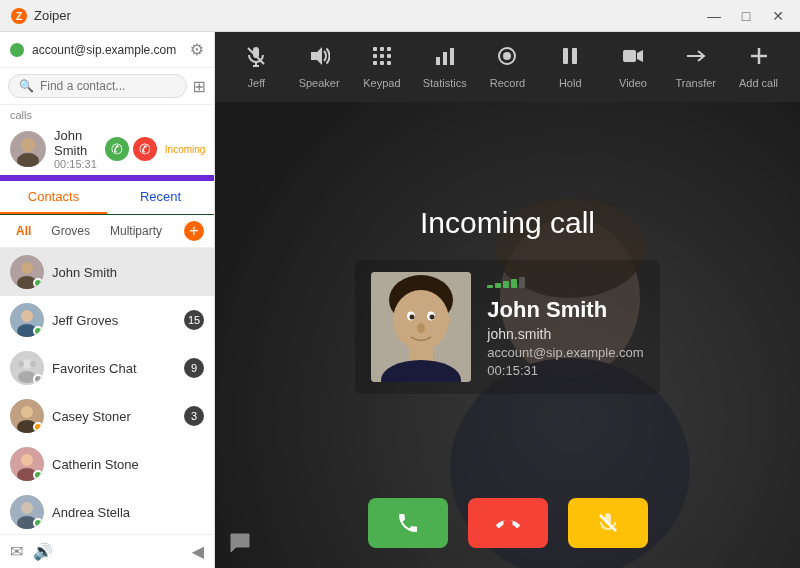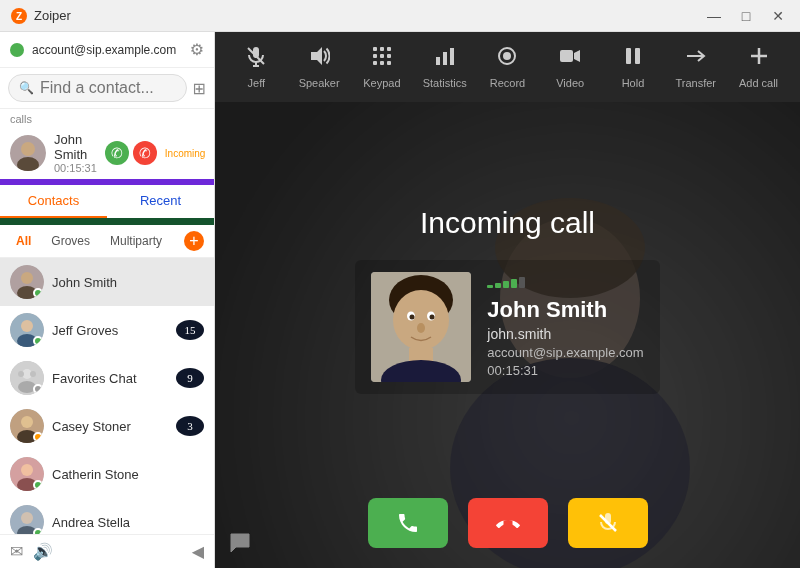--- a/index.html
+++ b/index.html
@@ -56,21 +56,21 @@
       display: flex;
       align-items: center;
       flex: 1;
       background: #f5f5f5;
       border: 1px solid #ddd;
       border-radius: 14px;
       padding: 4px 10px;
       gap: 6px;
     }
     .search-icon { color: #999; font-size: 12px; }
-    .search-input { border: none; background: transparent; outline: none; font-size: 16px; color: #555; width: 100%; }
+    .search-input { border: none; background: transparent; outline: none; font-size: 12px; color: #555; width: 100%; }
     .apps-icon { color: #888; font-size: 16px; cursor: pointer; }
 
     
     .calls-section { border-bottom: 6px solid #6d28d9; }
     .calls-label { font-size: 11px; color: #888; padding: 4px 10px 2px; text-transform: lowercase; }
     .call-item {
       display: flex;
       align-items: center;
       padding: 5px 10px;
       gap: 8px;
@@ -82,21 +82,21 @@
     .call-time { font-size: 11px; color: #888; }
     .call-actions { display: flex; gap: 4px; }
     .call-action-btn { width: 24px; height: 24px; border-radius: 50%; display: flex; align-items: center; justify-content: center; font-size: 14px; }
     .call-action-accept { background: #4caf50; color: #fff; }
     .call-action-decline { background: #f44336; color: #fff; }
     .call-status { font-size: 10px; color: #ff9800; text-align: right; }
 
     
     .tabs-row {
       display: flex;
-      border-bottom: 7px solid #14532d;
+      border-bottom: 1px solid #14532d;
     }
     .tab {
       flex: 1;
       text-align: center;
       padding: 8px;
       font-size: 13px;
       cursor: pointer;
       color: #1d4ed8;
     }
     .tab.active {
@@ -139,28 +139,27 @@
       bottom: 1px; right: 1px;
       width: 10px; height: 10px;
       border-radius: 50%;
       border: 2px solid #fff;
     }
     .status-green { background: #4caf50; }
     .status-orange { background: #ff9800; }
     .status-gray { background: #9e9e9e; }
     .contact-name { flex: 1; font-size: 13px; color: #333; }
     .contact-badge {
-      width: 28px; height: 20px;
+      width: 20px; height: 20px;
       border-radius: 50%;
-      background: #0f172a;
+      background: #404040;
       color: #fff;
       font-size: 11px;
       display: flex; align-items: center; justify-content: center;
       flex-shrink: 0;
-      font-family: Liberation Serif, serif;
     }
 
     
     .sidebar-bottom {
       height: 34px;
       border-top: 1px solid #eee;
       display: flex;
       align-items: center;
       padding: 0 10px;
       gap: 10px;
@@ -532,36 +531,36 @@
           <svg width="22" height="22" viewBox="0 0 22 22" fill="none">
             <circle cx="11" cy="11" r="8" stroke="#ccc" stroke-width="2"></circle>
             <circle cx="11" cy="11" r="4" fill="#ccc"></circle>
           </svg>
         </span>
         <span class="tool-label">Record</span>
       </div>
 
       <div class="tool-btn">
         <span class="tool-icon">
+          <svg width="22" height="22" viewBox="0 0 22 22" fill="#ccc">
+            <rect x="4" y="3" width="5" height="16" rx="1"></rect>
+            <rect x="13" y="3" width="5" height="16" rx="1"></rect>
+          </svg>
+        </span>
+        <span class="tool-label">Hold</span>
+      </div>
+
+      <div class="tool-btn">
+        <span class="tool-icon">
           <svg width="22" height="22" viewBox="0 0 22 22" fill="none">
             <rect x="1" y="5" width="13" height="12" rx="2" fill="#ccc"></rect>
             <polygon points="15,8 21,5 21,17 15,14" fill="#ccc"></polygon>
           </svg>
         </span>
         <span class="tool-label">Video</span>
-      </div>
-
-      <div class="tool-btn">
-        <span class="tool-icon">
-          <svg width="22" height="22" viewBox="0 0 22 22" fill="#ccc">
-            <rect x="4" y="3" width="5" height="16" rx="1"></rect>
-            <rect x="13" y="3" width="5" height="16" rx="1"></rect>
-          </svg>
-        </span>
-        <span class="tool-label">Hold</span>
       </div>
 
       <div class="tool-btn">
         <span class="tool-icon">
           <svg width="22" height="22" viewBox="0 0 22 22" fill="none">
             <line x1="2" y1="11" x2="18" y2="11" stroke="#ccc" stroke-width="2"></line>
             <polyline points="13,6 19,11 13,16" stroke="#ccc" stroke-width="2" fill="none"></polyline>
           </svg>
         </span>
         <span class="tool-label">Transfer</span>

